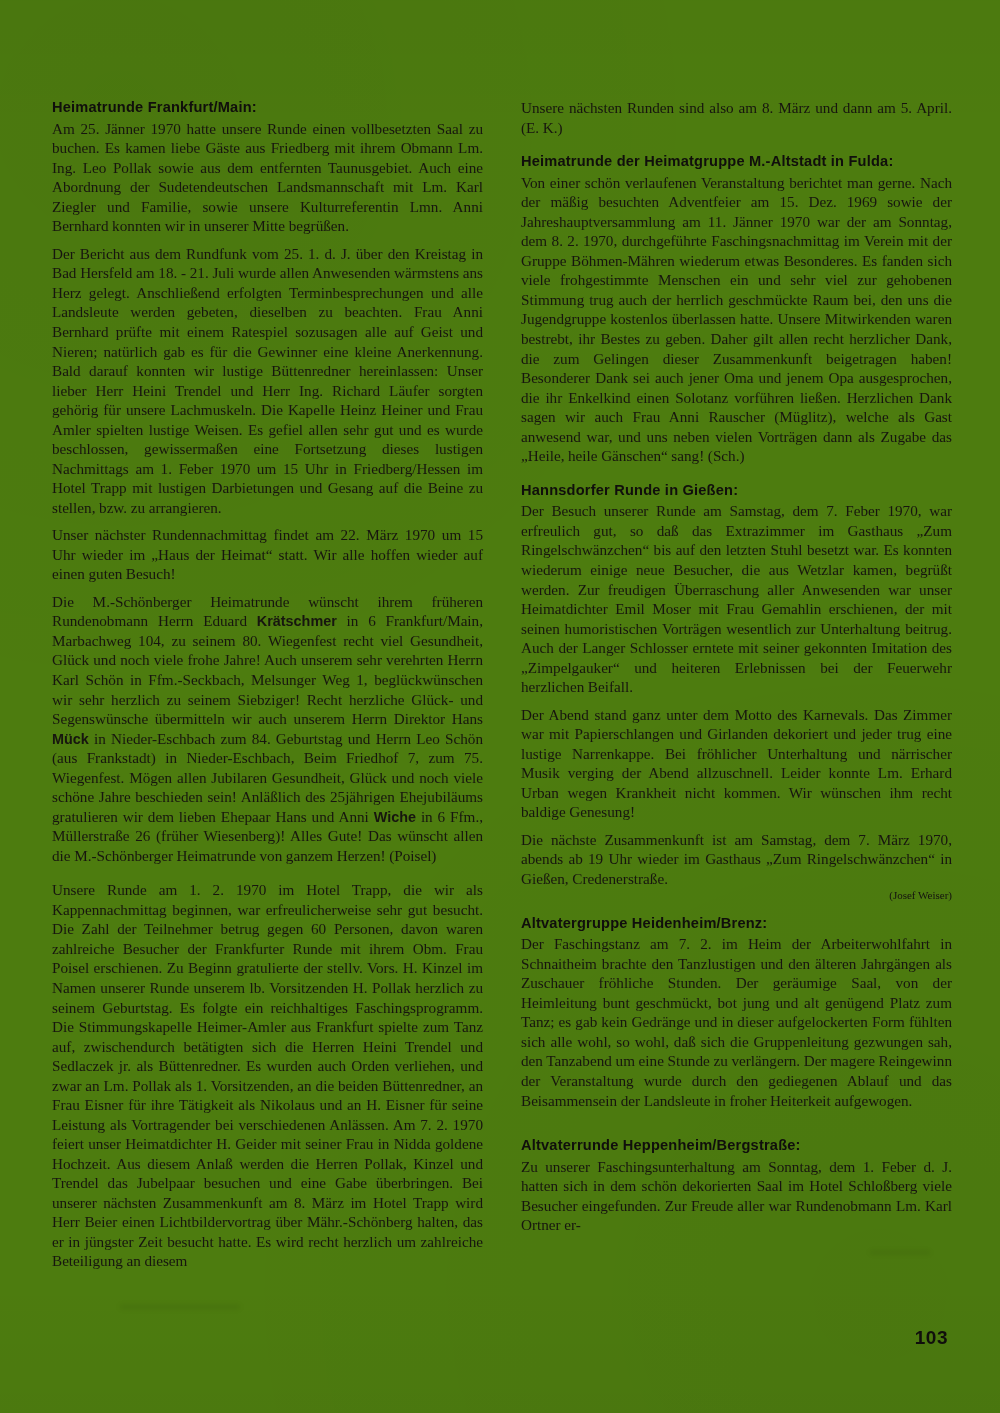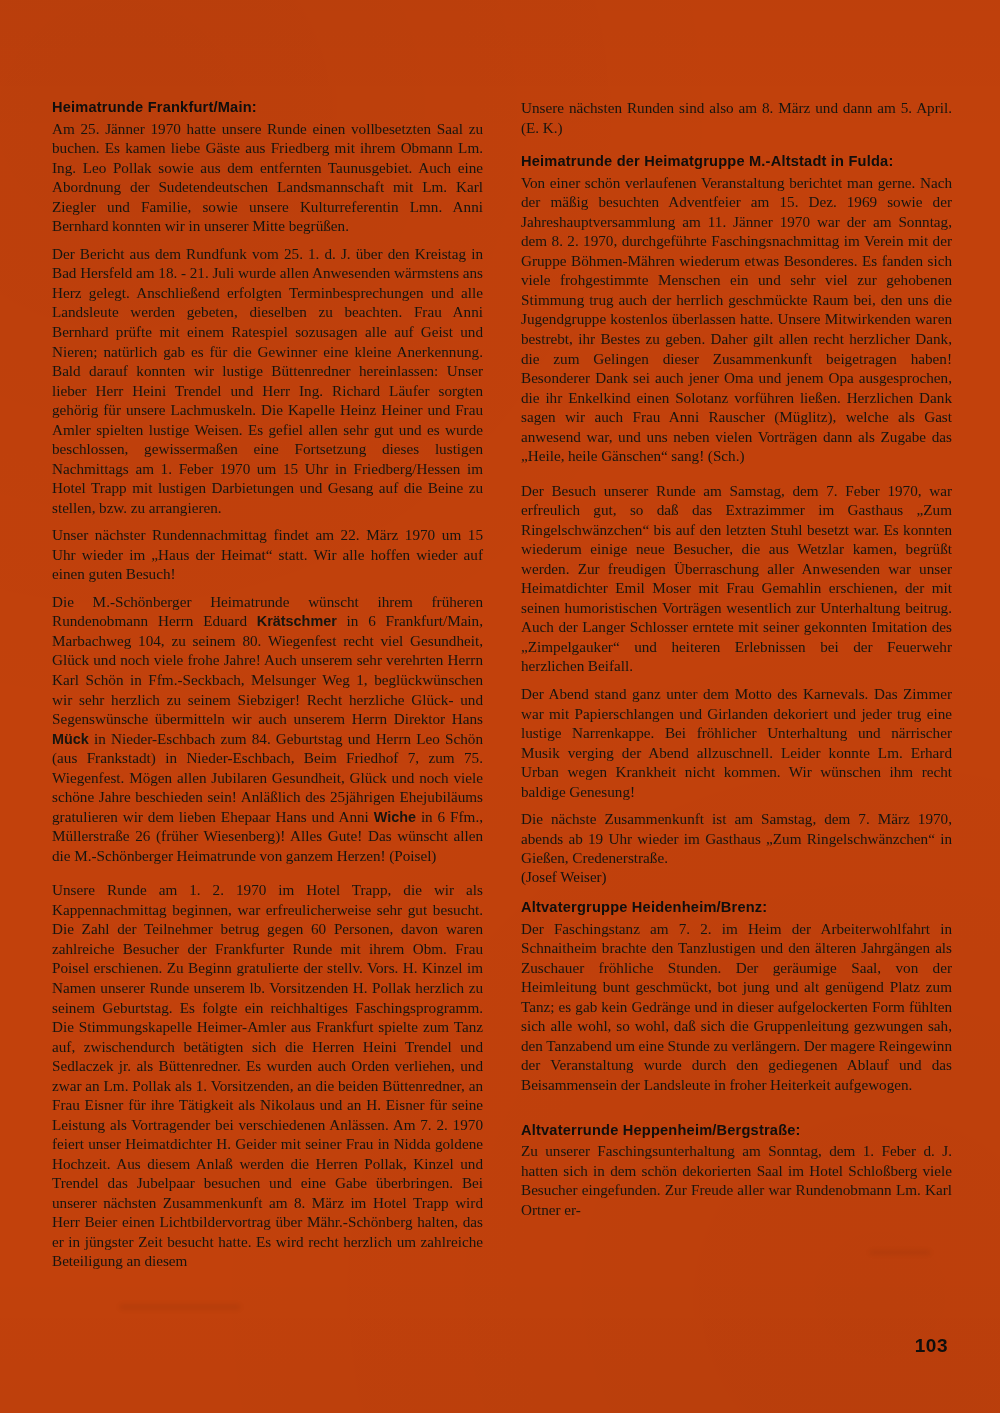--- a/index.html
+++ b/index.html
@@ -13,21 +13,21 @@
     font-family: "Liberation Serif", serif;
     color: #14120f;
     position: relative;
     overflow: hidden;
   }
   .page {
     position: absolute;
     left: 0; top: 0;
     width: 1000px;
     height: 1413px;
-    background: #c2410c;
+    background: #4d7c0f;
   }
   .noise {
     position: absolute;
     inset: 0;
     background:
       radial-gradient(circle at 12% 8%, rgba(0,0,0,0.035), rgba(0,0,0,0) 40%),
       radial-gradient(circle at 88% 92%, rgba(0,0,0,0.03), rgba(0,0,0,0) 45%),
       linear-gradient(180deg, rgba(0,0,0,0.02), rgba(0,0,0,0) 10%, rgba(0,0,0,0) 90%, rgba(0,0,0,0.025));
     pointer-events: none;
   }
@@ -65,27 +65,28 @@
   p.para + p.para { margin-top: 8px; }
   .gap-sm { height: 11px; }
   .gap-md { height: 15px; }
   b.bold {
     font-family: "Liberation Sans", sans-serif;
     font-weight: bold;
     font-size: 14.4px;
   }
   .sig {
     display: block;
-    font-size: 15px;
+    text-align: right;
+    font-size: 11px;
     line-height: 1.285;
   }
   .pageno {
     position: absolute;
     right: 52px;
-    bottom: 56px;
+    bottom: 64px;
     font-family: "Liberation Sans", sans-serif;
     font-weight: bold;
     font-size: 19px;
     letter-spacing: 0.5px;
     color: #100e0c;
   }
   .smudge {
     position: absolute;
     pointer-events: none;
     background: rgba(0,0,0,0.05);
@@ -127,20 +128,21 @@
       <div class="gap-md"></div>
 
       <div class="block">
         <h2 class="head">Heimatrunde der Heimatgruppe M.-Altstadt in Fulda:</h2>
         <p class="para">Von einer schön verlaufenen Veranstaltung berichtet man gerne. Nach der mäßig besuchten Adventfeier am 15. Dez. 1969 sowie der Jahreshauptversammlung am 11. Jänner 1970 war der am Sonntag, dem 8. 2. 1970, durchgeführte Faschingsnachmittag im Verein mit der Gruppe Böhmen-Mähren wiederum etwas Besonderes. Es fanden sich viele frohgestimmte Menschen ein und sehr viel zur gehobenen Stimmung trug auch der herrlich geschmückte Raum bei, den uns die Jugendgruppe kostenlos überlassen hatte. Unsere Mitwirkenden waren bestrebt, ihr Bestes zu geben. Daher gilt allen recht herzlicher Dank, die zum Gelingen dieser Zusammenkunft beigetragen haben! Besonderer Dank sei auch jener Oma und jenem Opa ausgesprochen, die ihr Enkelkind einen Solotanz vorführen ließen. Herzlichen Dank sagen wir auch Frau Anni Rauscher (Müglitz), welche als Gast anwesend war, und uns neben vielen Vorträgen dann als Zugabe das „Heile, heile Gänschen“ sang! (Sch.)</p>
       </div>
 
       <div class="gap-md"></div>
 
       <div class="block">
+        <h2 class="head">Hannsdorfer Runde in Gießen:</h2>
         <p class="para">Der Besuch unserer Runde am Samstag, dem 7. Feber 1970, war erfreulich gut, so daß das Extrazimmer im Gasthaus „Zum Ringelschwänzchen“ bis auf den letzten Stuhl besetzt war. Es konnten wiederum einige neue Besucher, die aus Wetzlar kamen, begrüßt werden. Zur freudigen Überraschung aller Anwesenden war unser Heimatdichter Emil Moser mit Frau Gemahlin erschienen, der mit seinen humoristischen Vorträgen wesentlich zur Unterhaltung beitrug. Auch der Langer Schlosser erntete mit seiner gekonnten Imitation des „Zimpelgauker“ und heiteren Erlebnissen bei der Feuerwehr herzlichen Beifall.</p>
         <p class="para">Der Abend stand ganz unter dem Motto des Karnevals. Das Zimmer war mit Papierschlangen und Girlanden dekoriert und jeder trug eine lustige Narrenkappe. Bei fröhlicher Unterhaltung und närrischer Musik verging der Abend allzuschnell. Leider konnte Lm. Erhard Urban wegen Krankheit nicht kommen. Wir wünschen ihm recht baldige Genesung!</p>
         <p class="para">Die nächste Zusammenkunft ist am Samstag, dem 7. März 1970, abends ab 19 Uhr wieder im Gasthaus „Zum Ringelschwänzchen“ in Gießen, Credenerstraße.</p>
         <span class="sig">(Josef Weiser)</span>
       </div>
 
       <div class="gap-sm"></div>
 
       <div class="block">
         <h2 class="head">Altvatergruppe Heidenheim/Brenz:</h2>

